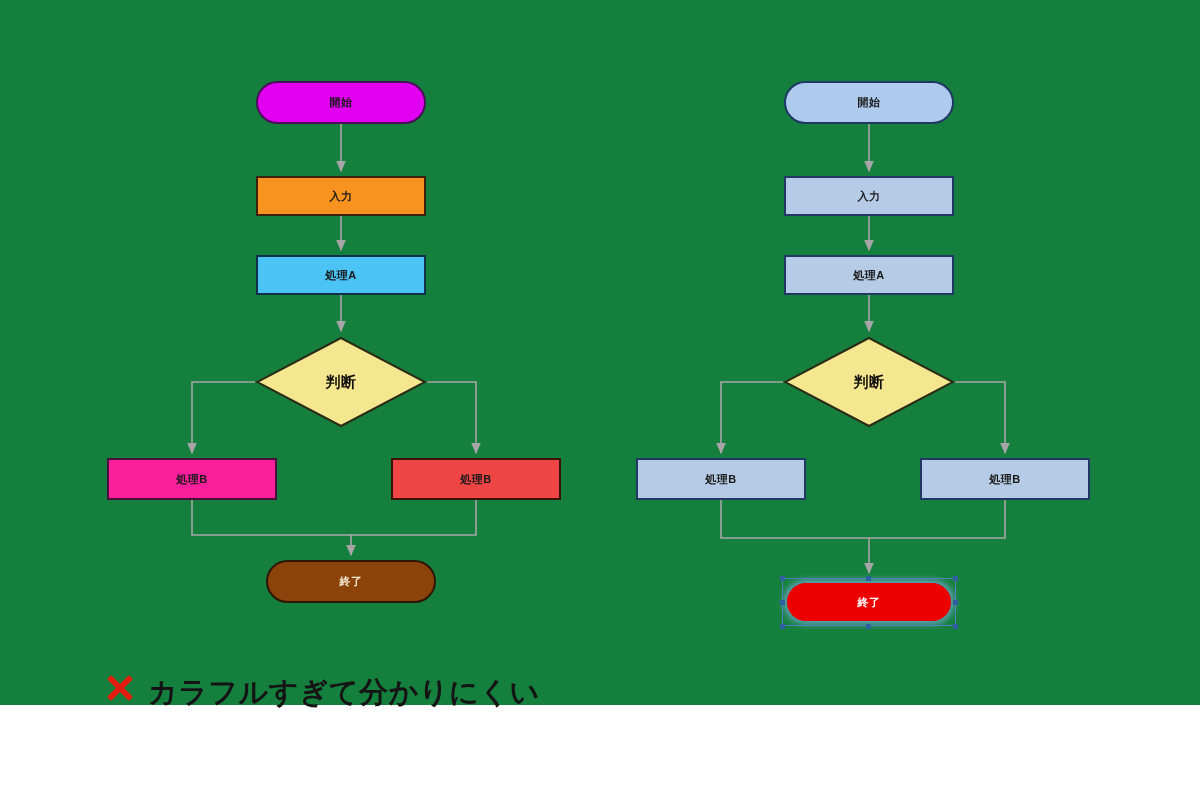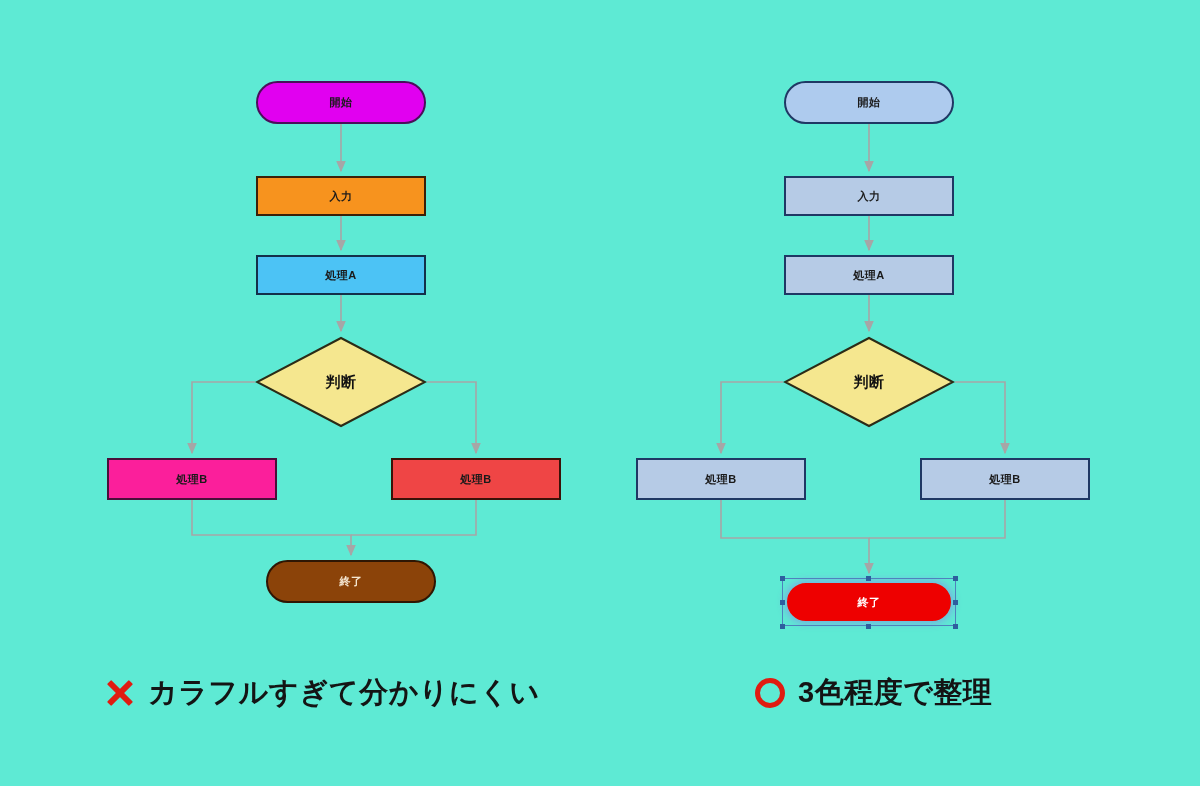--- a/index.html
+++ b/index.html
@@ -11,22 +11,22 @@
     width: 1200px;
     height: 797px;
     position: relative;
     font-family: "Liberation Sans", "DejaVu Sans", sans-serif;
     overflow: hidden;
   }
   .canvas {
     position: absolute;
     left: 0; top: 0;
     width: 1200px;
-    height: 786px;
-    background: #5eead4;
+    height: 705px;
+    background: #15803d;
   }
   .panel {
     position: absolute;
     top: 0;
     width: 600px;
     height: 797px;
   }
   .panel-left  { left: 0; }
   .panel-right { left: 600px; }
 
@@ -103,21 +103,20 @@
     border-radius: 999px;
     box-shadow: 0 0 7px 3px rgba(120,170,225,.85);
     z-index: 2;
     pointer-events: none;
   }
 
   
   .caption {
     position: absolute;
     display: flex;
-    align-items: center;
     gap: 13px;
     font-size: 29px;
     font-weight: 700;
     color: #141414;
     letter-spacing: .5px;
     white-space: nowrap;
   }
   .mark-x, .mark-o {
     display: inline-block;
     position: relative;
@@ -261,19 +260,15 @@
     <div class="selection" style="left:182px; top:578px; width:174px; height:48px;"></div>
     <div class="handle" style="left:180px;  top:576px;"></div>
     <div class="handle" style="left:266px;  top:576px;"></div>
     <div class="handle" style="left:353px;  top:576px;"></div>
     <div class="handle" style="left:180px;  top:600px;"></div>
     <div class="handle" style="left:353px;  top:600px;"></div>
     <div class="handle" style="left:180px;  top:624px;"></div>
     <div class="handle" style="left:266px;  top:624px;"></div>
     <div class="handle" style="left:353px;  top:624px;"></div>
 
-    <div class="caption" style="left:155px; top:673px;">
-      <span class="mark-o"></span>
-      <span>3色程度で整理</span>
-    </div>
   </div>
 
 </div>
 
 </body></html>

